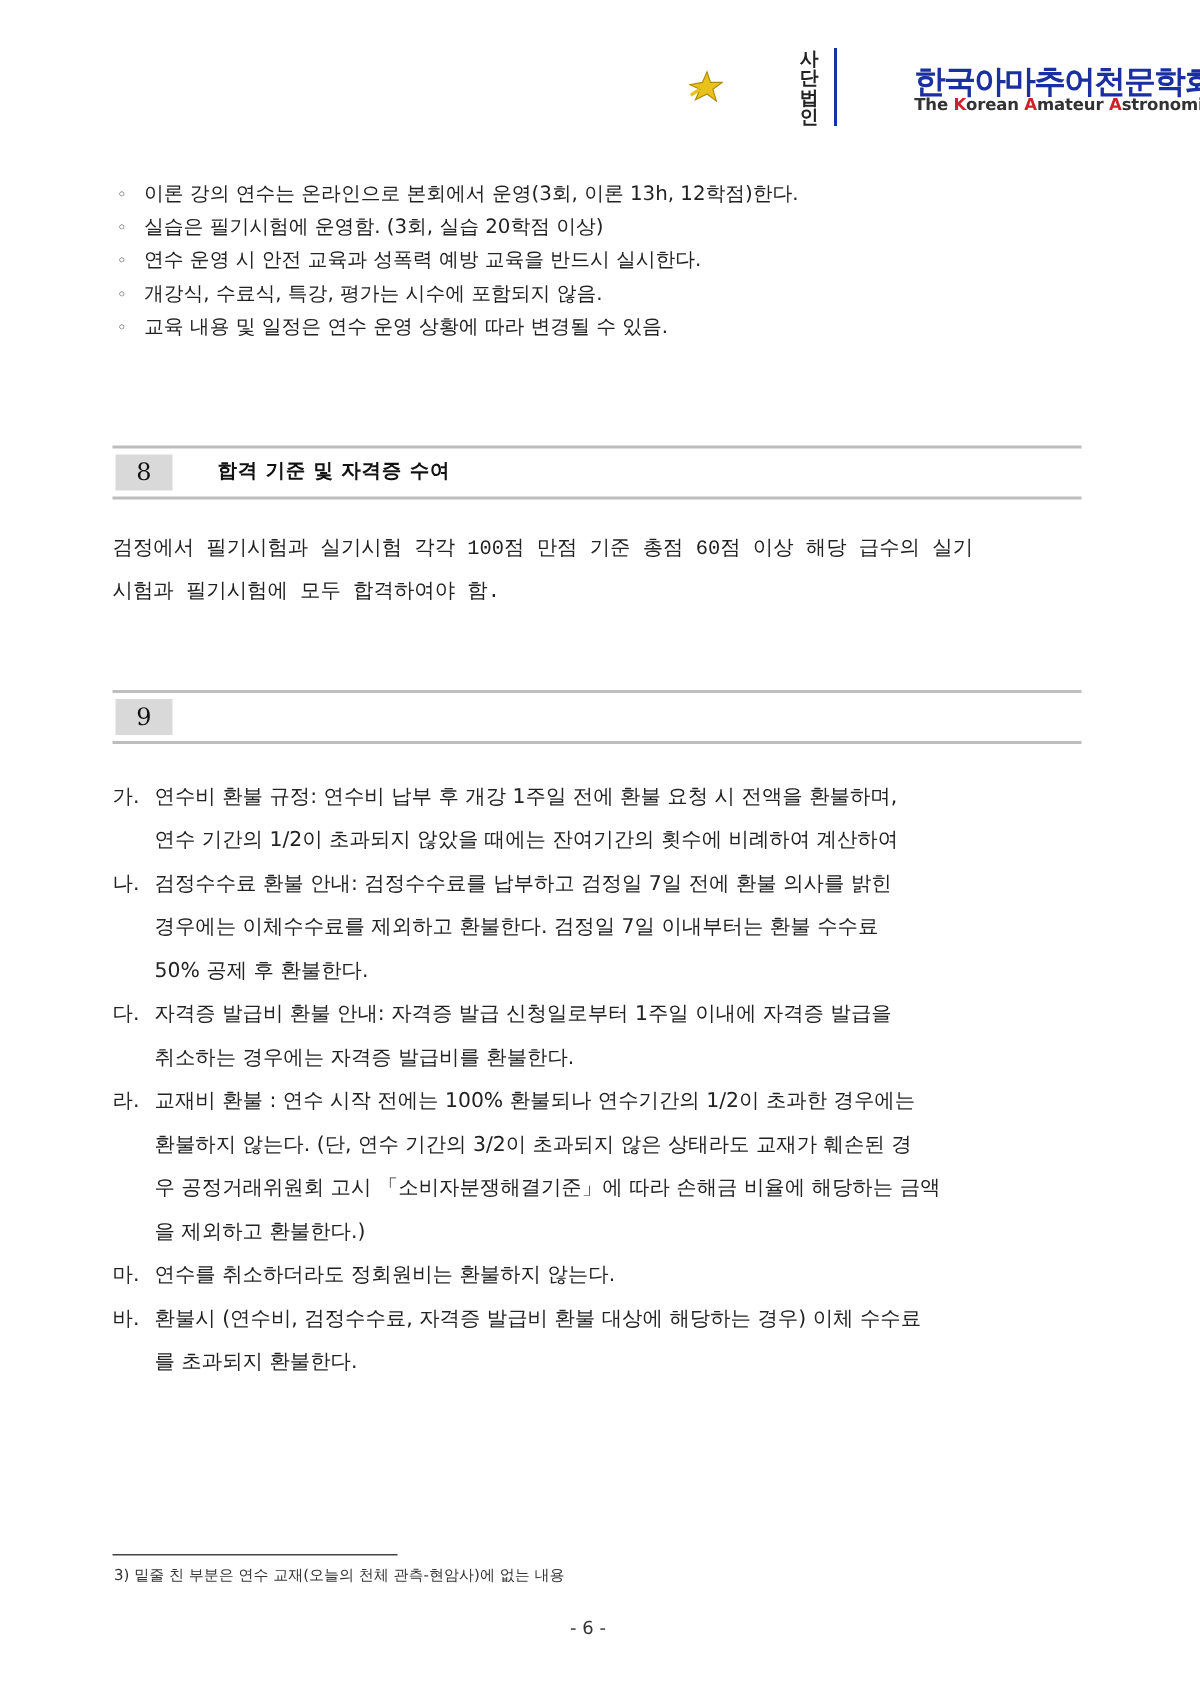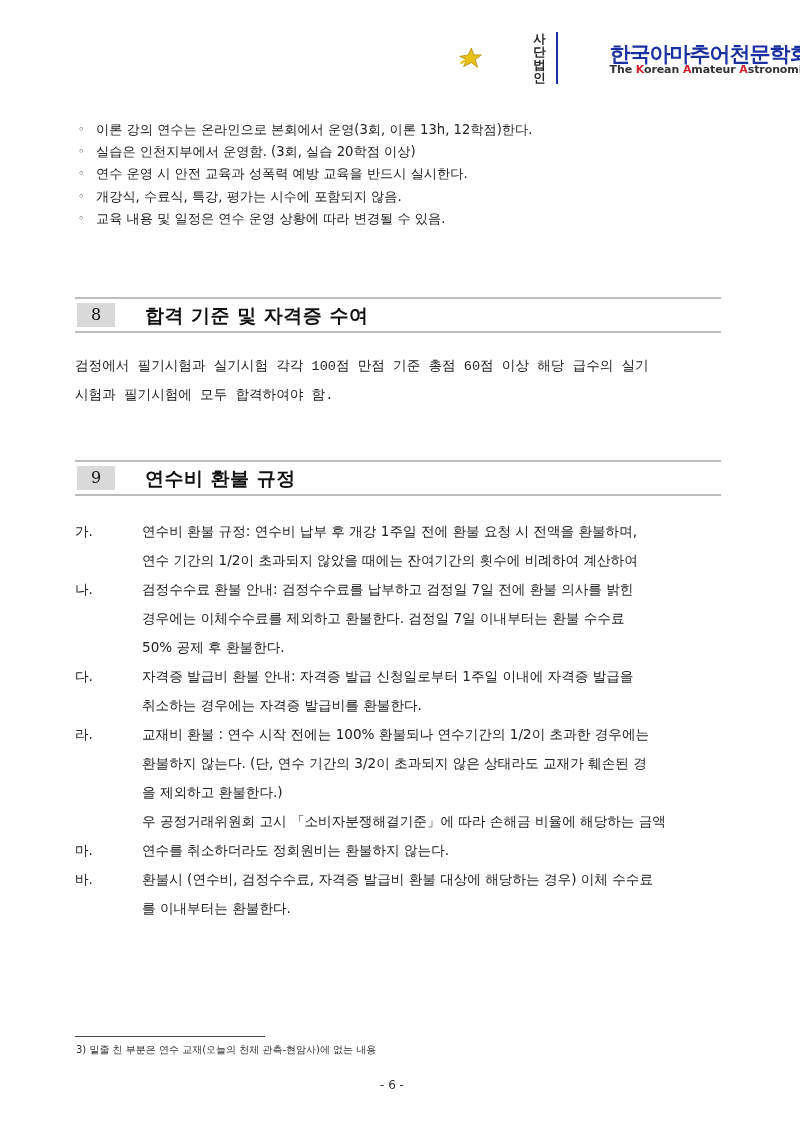--- a/index.html
+++ b/index.html
@@ -14,29 +14,29 @@
   .logo .en .cap { color: #d0202a; }
 
   .bullets { position: absolute; left: 78px; top: 119px; font-size: 13.2px; line-height: 22.2px; }
   .bullets .row { display: flex; white-space: nowrap; }
   .bullets .mark { width: 18px; font-size: 11px; color: #333; }
 
   .section-head { position: absolute; left: 75px; width: 646px; height: 32px;
                   border-top: 2px solid #bdbdbd; border-bottom: 2px solid #bdbdbd; }
   .section-head .num { position: absolute; left: 2px; top: 4px; width: 38px; height: 24px; background: #d9d9d9;
                        font-family: "DejaVu Serif", "Liberation Serif", serif; font-size: 16px; text-align: center; line-height: 24px; color: #111; }
-  .section-head .title { position: absolute; left: 70px; top: 2px; font-size: 19px; font-weight: bold; color: #111; line-height: 28px; letter-spacing: 0.5px; }
+  .section-head .title { position: absolute; left: 70px; top: 2px; font-size: 13px; font-weight: bold; color: #111; line-height: 28px; letter-spacing: 0.5px; }
 
   .para { position: absolute; left: 75px; width: 650px; font-size: 13.6px; line-height: 29px; color: #222; text-align: justify; }
 
   .items { position: absolute; left: 75px; top: 517px; width: 650px; font-size: 13.6px; line-height: 29px; color: #222; }
   .items .item { display: flex; }
   .items .lbl { width: 28px; flex: none; }
   .items .txt { flex: 1; text-align: justify; }
-  .items .txt span { display: block; white-space: nowrap; margin-left: 39px; }
+  .items .txt span { display: block; white-space: nowrap; }
 
   .fn-rule { position: absolute; left: 75px; top: 1036px; width: 190px; border-top: 1px solid #444; }
   .footnote { position: absolute; left: 76px; top: 1043px; font-size: 10px; color: #333; }
   .page-num { position: absolute; left: 380px; top: 1078px; font-size: 12px; color: #333; }
 </style>
 </head>
 <body>
 
 <div class="logo">
   <svg class="star" viewBox="0 0 30 30">
@@ -55,21 +55,21 @@
   </div>
 </div>
 
 <div class="bullets">
   <div class="row">
       <span class="mark">◦</span>
       <span>이론 강의 연수는 온라인으로 본회에서 운영(3회, 이론 13h, 12학점)한다.</span>
     </div>
   <div class="row">
       <span class="mark">◦</span>
-      <span>실습은 인천지부에서 운영함. (3회, 실습 20학점 이상)</span>
+      <span>실습은 필기시험에 운영함. (3회, 실습 20학점 이상)</span>
     </div>
   <div class="row">
       <span class="mark">◦</span>
       <span>연수 운영 시 안전 교육과 성폭력 예방 교육을 반드시 실시한다.</span>
     </div>
   <div class="row">
       <span class="mark">◦</span>
       <span>개강식, 수료식, 특강, 평가는 시수에 포함되지 않음.</span>
     </div>
   <div class="row">
@@ -82,21 +82,20 @@
   <div class="num">8</div>
   <div class="title">합격 기준 및 자격증 수여</div>
 </div>
 <div class="para" style="top:352px;font-family:Liberation Mono, monospace;">
   <div style="white-space:nowrap;">검정에서 필기시험과 실기시험 각각 100점 만점 기준 총점 60점 이상 해당 급수의 실기</div>
   <div>시험과 필기시험에 모두 합격하여야 함.</div>
 </div>
 
 <div class="section-head" style="top:460px;">
   <div class="num">9</div>
-  <div class="title">연수비 환불 규정</div>
 </div>
 
 <div class="items">
   <div class="item">
     <span class="lbl">가.</span>
     <div class="txt">
       <span>연수비 환불 규정: 연수비 납부 후 개강 1주일 전에 환불 요청 시 전액을 환불하며,</span>
       <span>연수 기간의 1/2이 초과되지 않았을 때에는 잔여기간의 횟수에 비례하여 계산하여</span>
     </div>
   </div>
@@ -113,34 +112,34 @@
     <div class="txt">
       <span>자격증 발급비 환불 안내: 자격증 발급 신청일로부터 1주일 이내에 자격증 발급을</span>
       <span>취소하는 경우에는 자격증 발급비를 환불한다.</span>
     </div>
   </div>
   <div class="item">
     <span class="lbl">라.</span>
     <div class="txt">
       <span>교재비 환불 : 연수 시작 전에는 100% 환불되나 연수기간의 1/2이 초과한 경우에는</span>
       <span>환불하지 않는다. (단, 연수 기간의 3/2이 초과되지 않은 상태라도 교재가 훼손된 경</span>
+      <span>우 공정거래위원회 고시 「소비자분쟁해결기준」에 따라 손해금 비율에 해당하는 금액</span>
       <span>을 제외하고 환불한다.)</span>
-      <span>우 공정거래위원회 고시 「소비자분쟁해결기준」에 따라 손해금 비율에 해당하는 금액</span>
     </div>
   </div>
   <div class="item">
     <span class="lbl">마.</span>
     <div class="txt">
       <span>연수를 취소하더라도 정회원비는 환불하지 않는다.</span>
     </div>
   </div>
   <div class="item">
     <span class="lbl">바.</span>
     <div class="txt">
       <span>환불시 (연수비, 검정수수료, 자격증 발급비 환불 대상에 해당하는 경우) 이체 수수료</span>
-      <span>를 이내부터는 환불한다.</span>
+      <span>를 초과되지 환불한다.</span>
     </div>
   </div>
 </div>
 
 <div class="fn-rule"></div>
 <div class="footnote">3) 밑줄 친 부분은 연수 교재(오늘의 천체 관측-현암사)에 없는 내용</div>
 <div class="page-num">- 6 -</div>
 
 </body></html>

